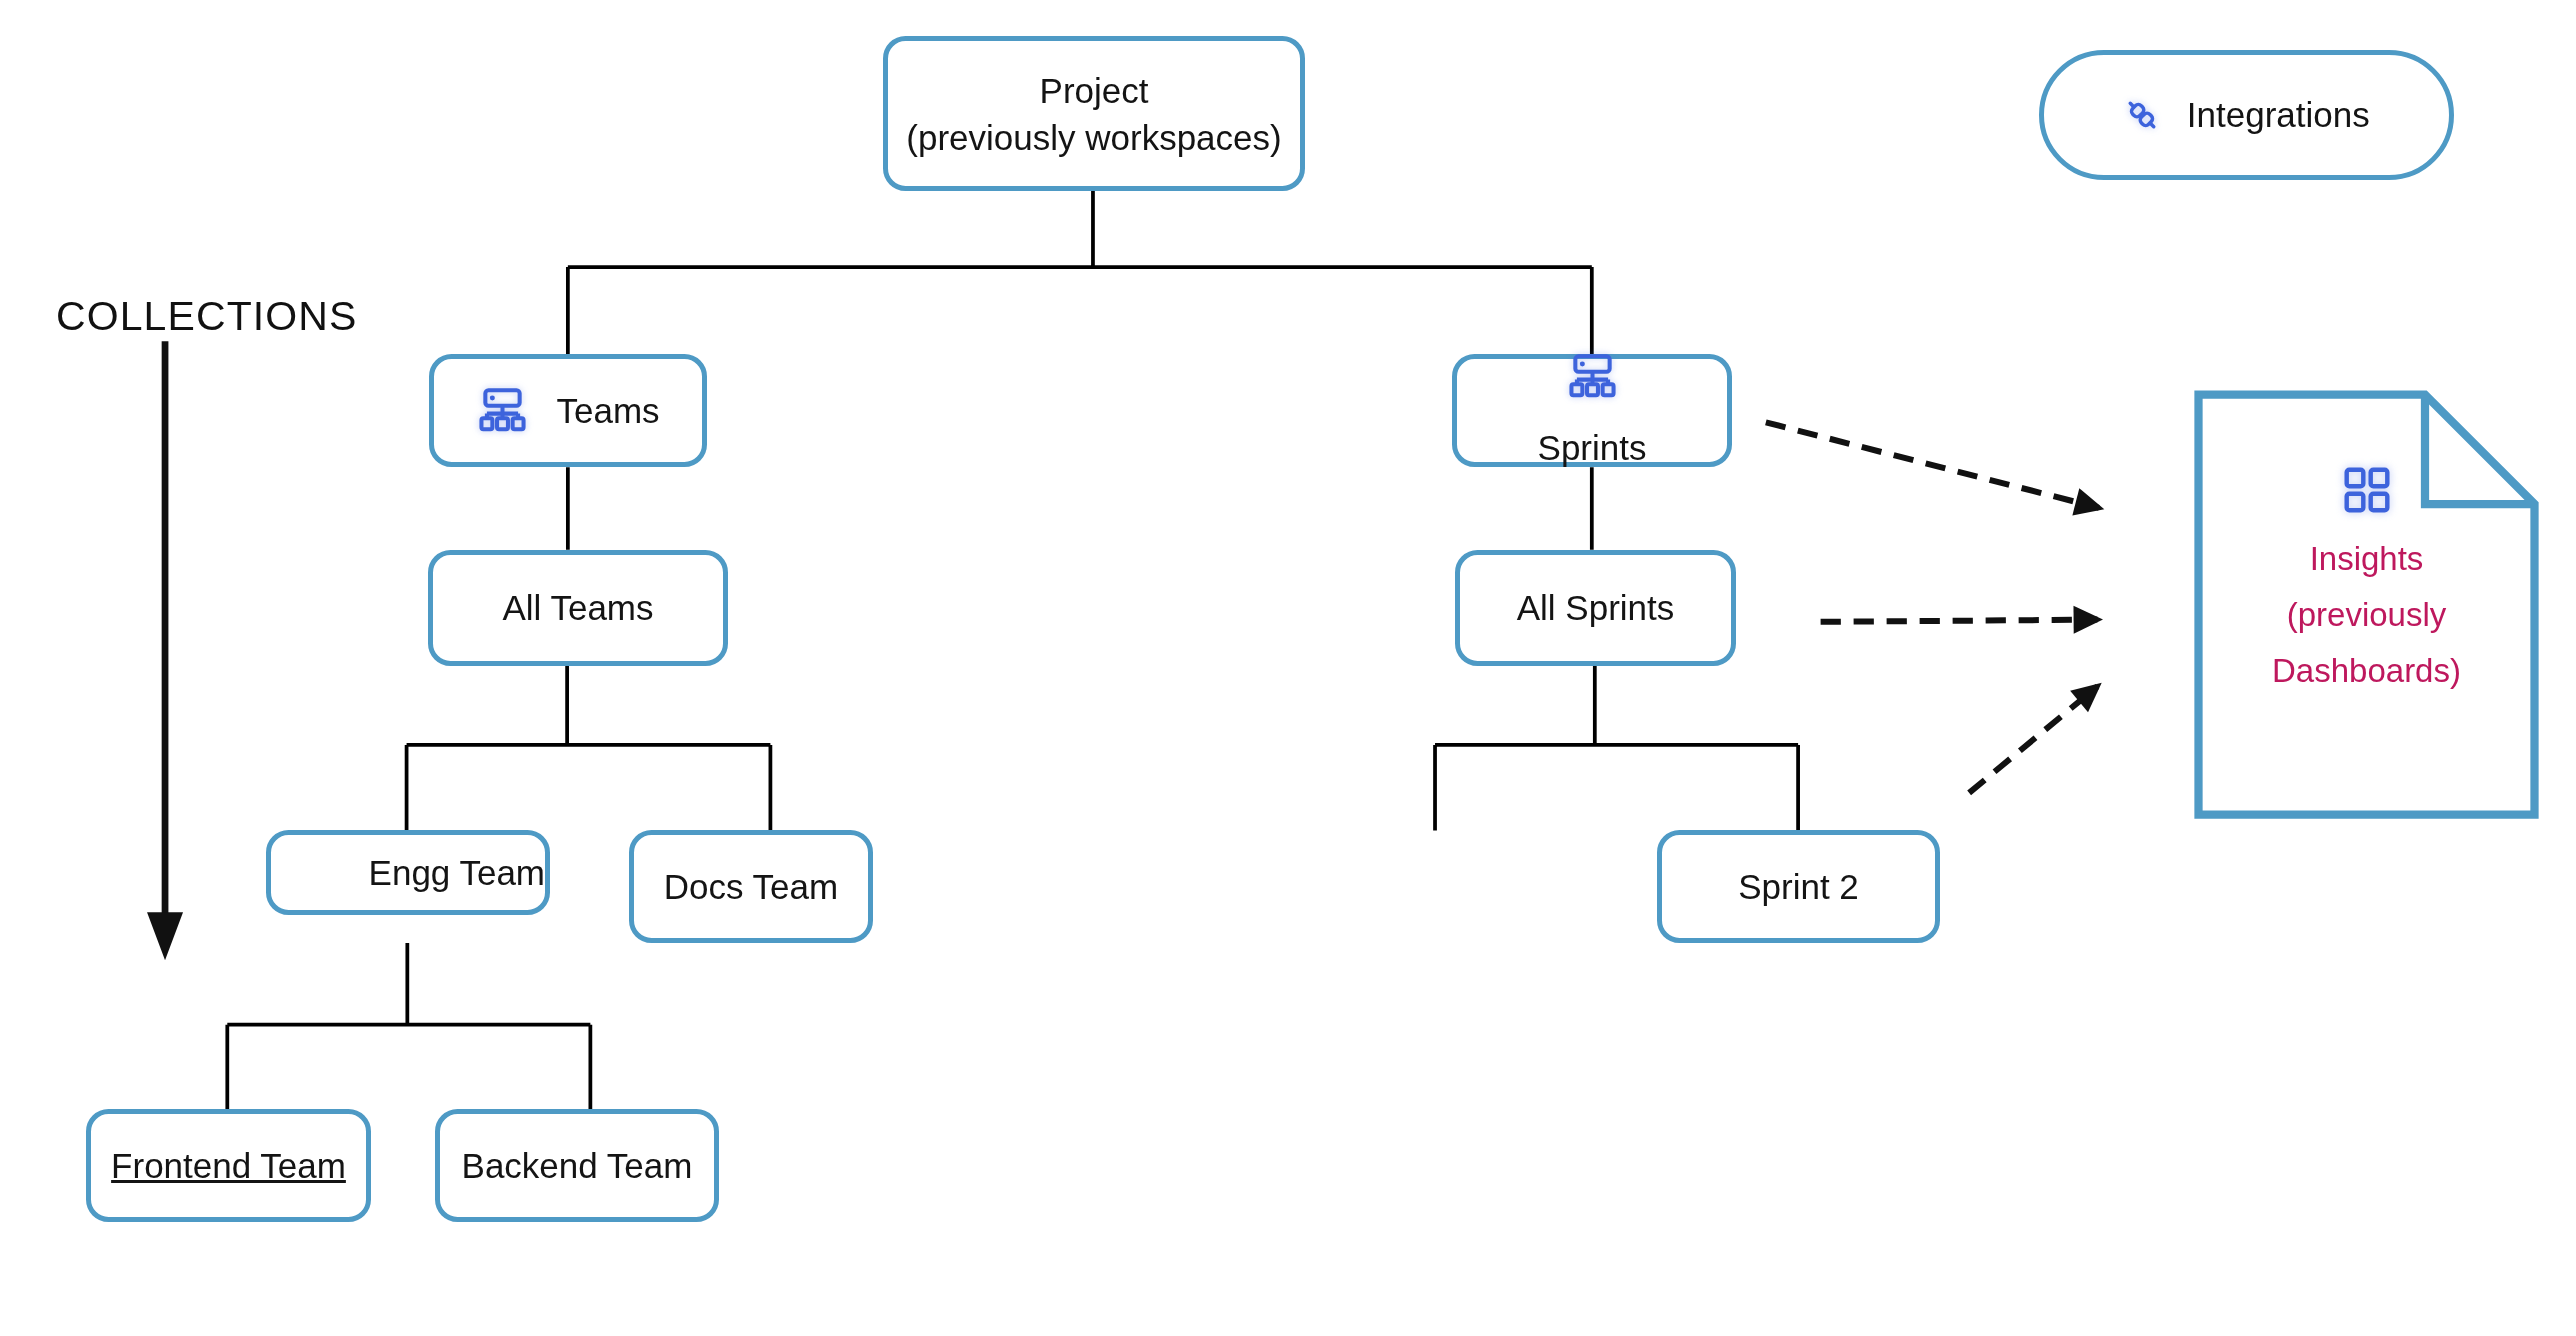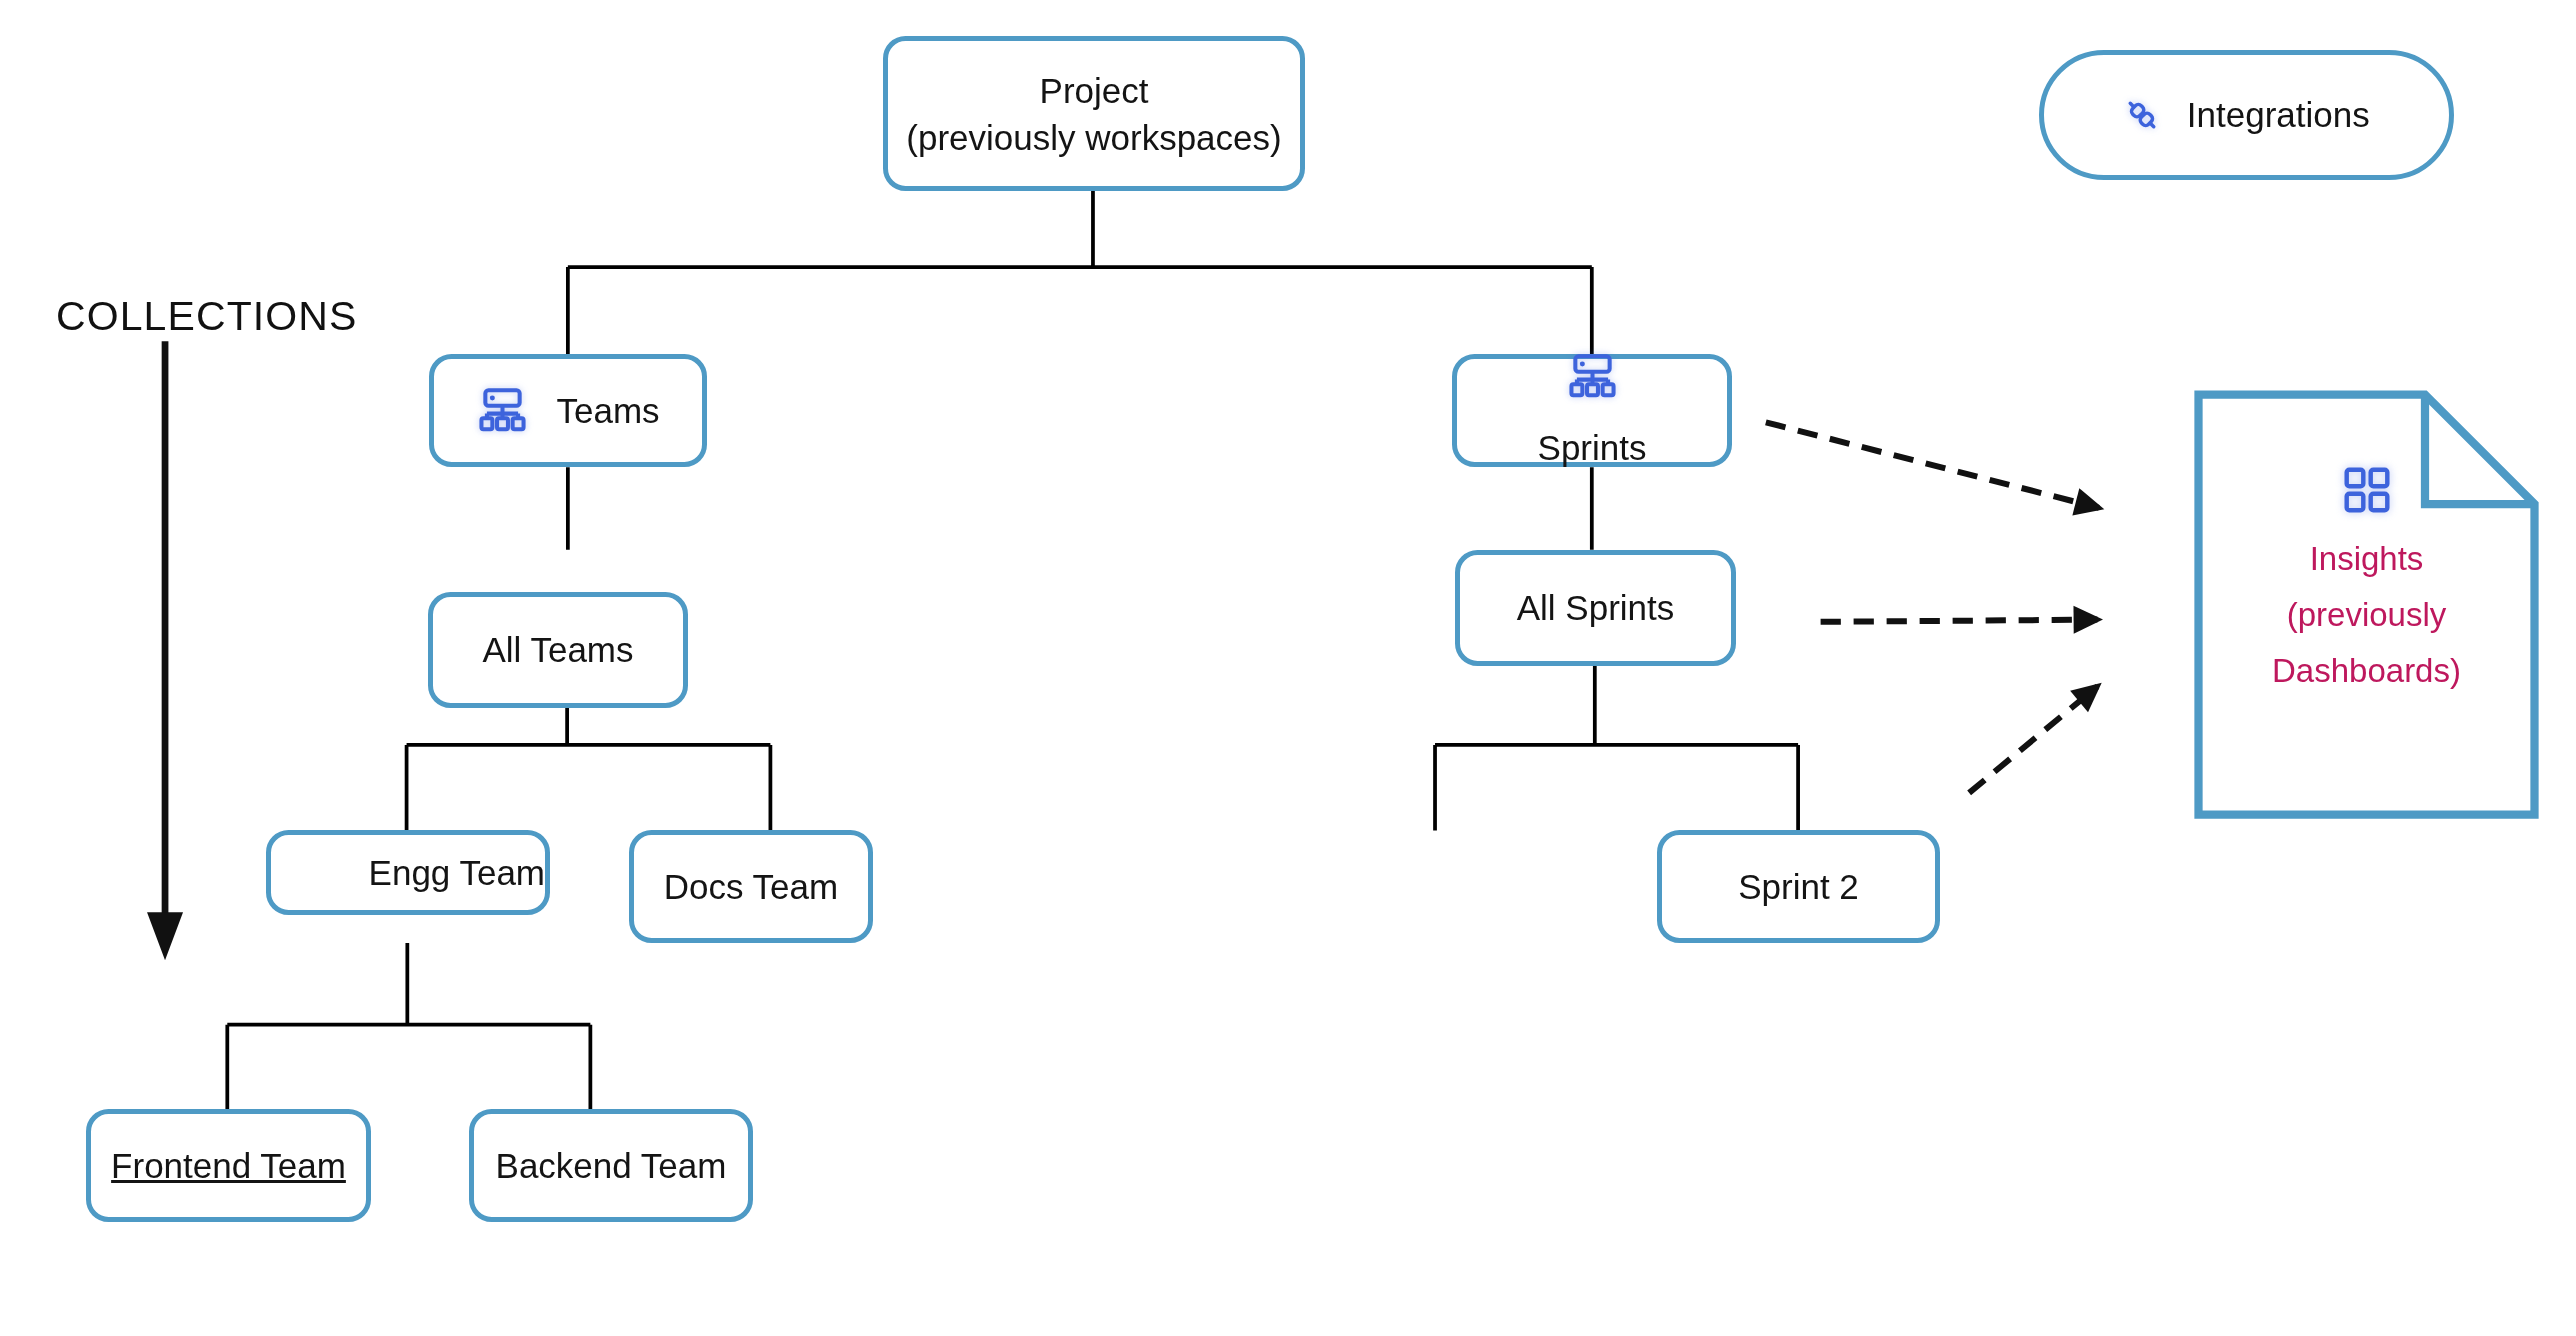--- a/index.html
+++ b/index.html
@@ -20,28 +20,28 @@
     border:5.3px solid #4E9AC5;border-radius:22.5px;background:#ffffff;
     display:flex;align-items:center;justify-content:center;
     font-size:35px;line-height:1.2;color:#141414;
     text-align:center;
   }
   .node .icon{display:flex;align-items:center;justify-content:center;
     filter: blur(0.5px) drop-shadow(0 0 3.8px rgba(77,111,227,0.35));}
   .node-project{left:883px;top:36px;width:422px;height:155px;flex-direction:column;line-height:47px;}
   .node-teams{left:429px;top:354px;width:278px;height:113px;gap:27px;}
   .node-sprints{left:1452px;top:354px;width:280px;height:113px;gap:27px;flex-direction:column;}
-  .node-all-teams{left:428px;top:550px;width:260px;height:116px;margin-top:42px;}
+  .node-all-teams{left:428px;top:550px;width:300px;height:116px;}
   .node-all-sprints{left:1455px;top:550px;width:281px;height:116px;}
   .node-engg{left:266px;top:830px;width:284px;height:85px;justify-content:flex-end;}
   .node-docs{left:629px;top:830px;width:244px;height:113px;}
   .node-sprint1{left:1294px;top:830px;width:283px;height:113px;}
   .node-sprint2{left:1657px;top:830px;width:283px;height:113px;}
   .node-frontend{left:86px;top:1109px;width:285px;height:113px;text-decoration:underline;}
-  .node-backend{left:469px;top:1109px;width:284px;height:113px;}
+  .node-backend{left:435px;top:1109px;width:284px;height:113px;}
   .node-integrations{left:2039px;top:50px;width:415px;height:130px;border-radius:65px;gap:25.5px;}
   .collections-label{
     position:absolute;left:56px;top:293px;
     font-size:41px;letter-spacing:1.1px;color:#111111;white-space:nowrap;
   }
   .insights-doc{position:absolute;left:2194px;top:390px;width:345px;height:429px;}
   .insights-doc .doc-shape{position:absolute;left:0;top:0;}
   .insights-doc .icon{
     position:absolute;left:149px;top:75px;
     filter: blur(0.5px) drop-shadow(0 0 4.5px rgba(77,111,227,0.4));

